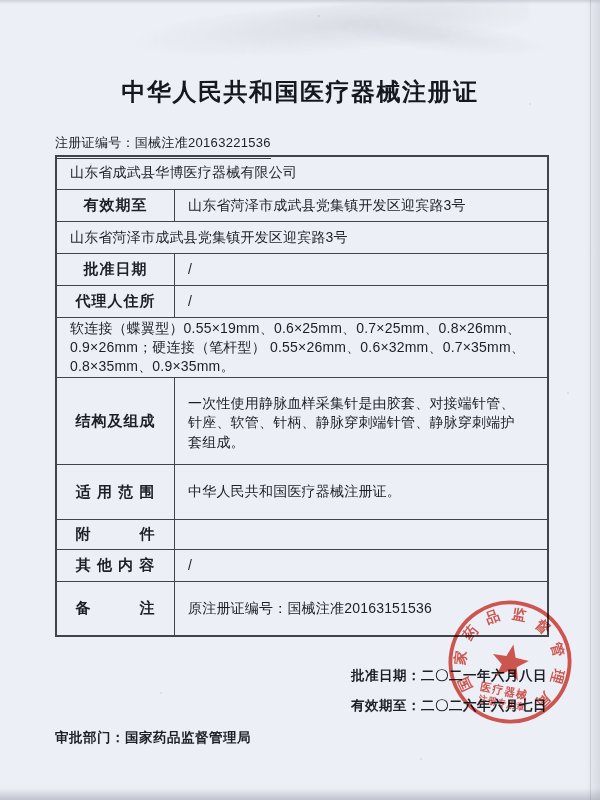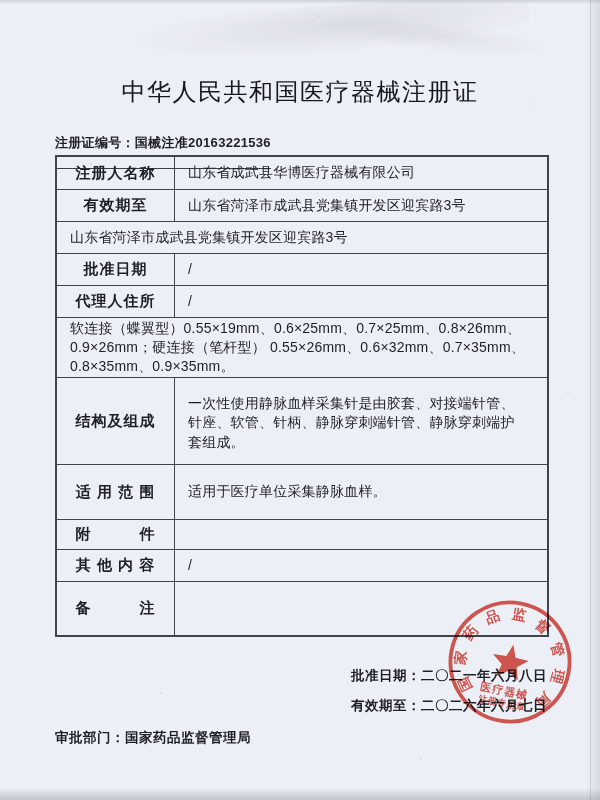--- a/index.html
+++ b/index.html
@@ -42,29 +42,29 @@
     transform: rotate(6deg);
     filter: blur(1px);
   }
   .speck { position: absolute; width: 2px; height: 2px; border-radius: 50%; background: #81859333; }
 
   
   .title {
     position: absolute; top: 76px; left: 0; width: 100%;
     text-align: center;
     font-family: "Liberation Serif", serif;
-    font-size: 24px; font-weight: normal; letter-spacing: 1.5px;
+    font-size: 24px; font-weight: bold; letter-spacing: 1.5px;
     color: #16181f;
   }
 
   .cert-line {
     position: absolute; left: 55px; top: 134px;
-    font-size: 13px; font-weight: bold;
+    font-size: 13px; font-weight: normal;
     border-bottom: 1px solid #3b3e46;
-    padding-bottom: 16px;
+    padding-bottom: 6px;
     letter-spacing: .3px;
   }
 
   
   .cert-table {
     position: absolute; left: 55px; top: 155px; width: 494px;
     border: 2px solid #41444d;
     background: transparent;
   }
   .row { display: flex; border-bottom: 1.5px solid #41444d; }
@@ -126,21 +126,20 @@
   <div class="speck" style="left:160px;top:692px"></div>
   <div class="speck" style="left:420px;top:758px"></div>
 
   <div class="title">中华人民共和国医疗器械注册证</div>
 
   <div class="cert-line"><span>注册证编号：</span><span>国械注准20163221536</span></div>
 
   <div class="cert-table">
 
     <div class="row" style="height:33px">
-      <div class="label-cell">注册人名称</div>
       <div class="value-cell">山东省成武县华博医疗器械有限公司</div>
     </div>
 
     <div class="row" style="height:32px">
       <div class="label-cell">有效期至</div>
       <div class="value-cell">山东省菏泽市成武县党集镇开发区迎宾路3号</div>
     </div>
 
     <div class="row" style="height:32px">
       <div class="value-cell">山东省菏泽市成武县党集镇开发区迎宾路3号</div>
@@ -161,34 +160,35 @@
       <div class="value-cell">软连接（蝶翼型）0.55×19mm、0.6×25mm、0.7×25mm、0.8×26mm、0.9×26mm；硬连接（笔杆型） 0.55×26mm、0.6×32mm、0.7×35mm、0.8×35mm、0.9×35mm。</div>
     </div>
 
     <div class="row" style="height:87px">
       <div class="label-cell">结构及组成</div>
       <div class="value-cell" style="align-items:flex-start;padding-top:16px">一次性使用静脉血样采集针是由胶套、对接端针管、针座、软管、针柄、静脉穿刺端针管、静脉穿刺端护套组成。</div>
     </div>
 
     <div class="row" style="height:55px">
       <div class="label-cell">适 用 范 围</div>
-      <div class="value-cell">适用于医疗单位采集静脉血样。</div>
+      <div class="value-cell">中华人民共和国医疗器械注册证。</div>
     </div>
 
     <div class="row" style="height:30px">
       <div class="label-cell">附　　　件</div>
     </div>
 
     <div class="row" style="height:32px">
       <div class="label-cell">其 他 内 容</div>
       <div class="value-cell">/</div>
     </div>
 
     <div class="row" style="height:53px">
       <div class="label-cell">备　　　注</div>
+      <div class="value-cell">原注册证编号：国械注准20163151536</div>
     </div>
 
   </div>
 
   <div class="approval"><span>审批部门：</span><span>国家药品监督管理局</span></div>
 
   <div class="dates">
     <div class="date-line"><span>批准日期：</span><span>二〇二一年六月八日</span></div>
     <div class="date-line"><span>有效期至：</span><span>二〇二六年六月七日</span></div>
   </div>

